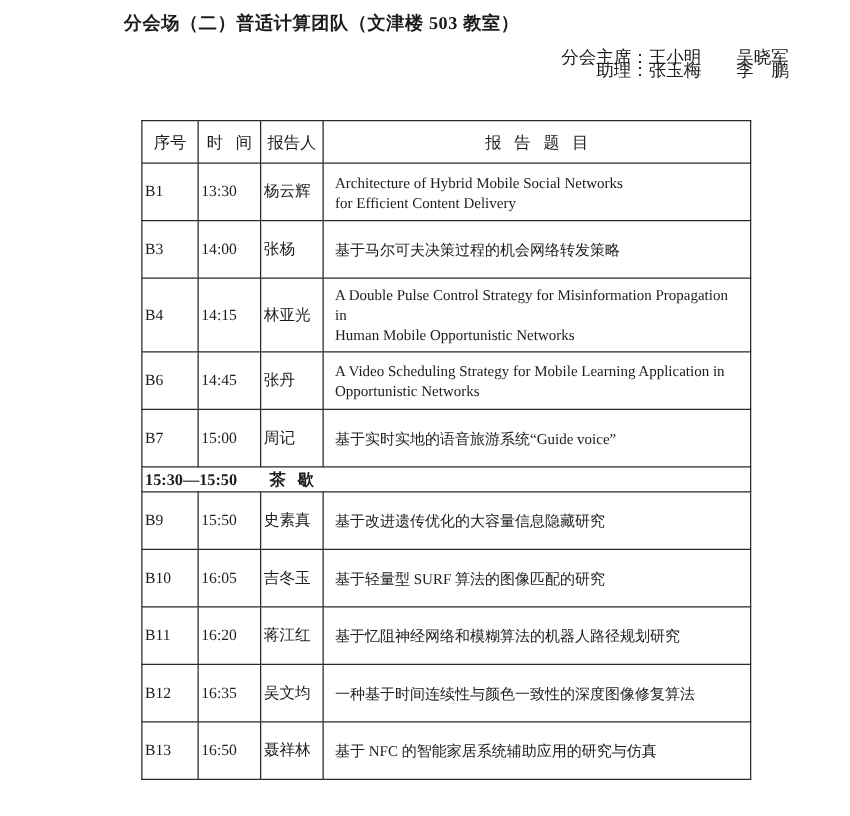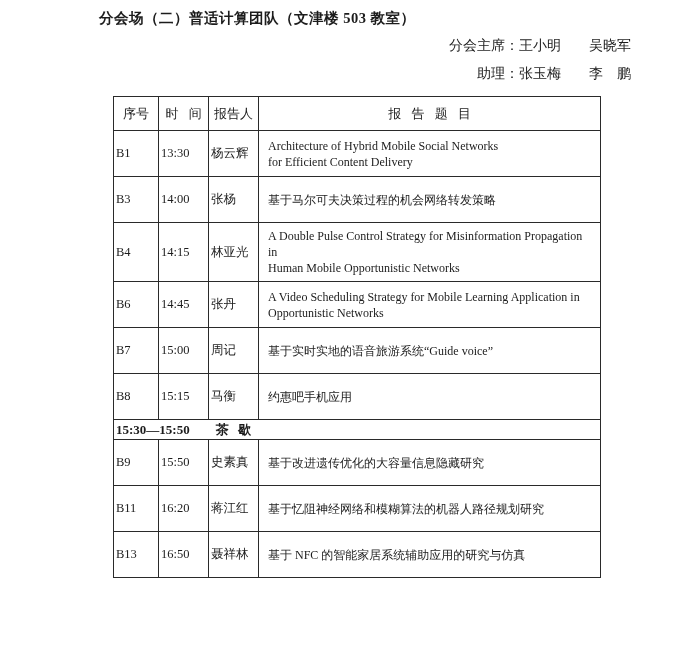--- a/index.html
+++ b/index.html
@@ -16,21 +16,21 @@
     position: absolute; left: 99px; top: 9px;
     font-size: 14.5px; font-weight: bold;
     letter-spacing: 0.5px;
     white-space: nowrap;
   }
   .chair-line {
     position: absolute; right: 49px; top: 37px;
     font-size: 14px; white-space: nowrap;
   }
   .assistant-line {
-    position: absolute; right: 49px; top: 65px;
+    position: absolute; right: 49px; top: 48px;
     font-size: 14px; white-space: nowrap;
   }
   table.schedule {
     position: absolute; left: 113px; top: 96px;
     width: 487px;
     border-collapse: collapse;
     table-layout: fixed;
   }
   .schedule th, .schedule td {
     border: 1px solid #2a2a2a;
@@ -119,40 +119,46 @@
           <td class="col-speaker">张丹</td>
           <td class="col-title">A Video Scheduling Strategy for Mobile Learning Application in
 Opportunistic Networks</td>
         </tr>
         <tr>
           <td class="col-id">B7</td>
           <td class="col-time">15:00</td>
           <td class="col-speaker">周记</td>
           <td class="col-title">基于实时实地的语音旅游系统“Guide voice”</td>
         </tr>
-        <tr>
-          <td class="col-id">B8</td>
-          <td class="col-time">15:15</td>
-          <td class="col-speaker">马衡</td>
-          <td class="col-title">约惠吧手机应用</td>
-        </tr>
         <tr class="break-row">
           <td colspan="4">15:30—15:50　　茶 歇</td>
         </tr>
         <tr>
           <td class="col-id">B9</td>
           <td class="col-time">15:50</td>
           <td class="col-speaker">史素真</td>
           <td class="col-title">基于改进遗传优化的大容量信息隐藏研究</td>
         </tr>
         <tr>
+          <td class="col-id">B10</td>
+          <td class="col-time">16:05</td>
+          <td class="col-speaker">吉冬玉</td>
+          <td class="col-title">基于轻量型 SURF 算法的图像匹配的研究</td>
+        </tr>
+        <tr>
           <td class="col-id">B11</td>
           <td class="col-time">16:20</td>
           <td class="col-speaker">蒋江红</td>
           <td class="col-title">基于忆阻神经网络和模糊算法的机器人路径规划研究</td>
+        </tr>
+        <tr>
+          <td class="col-id">B12</td>
+          <td class="col-time">16:35</td>
+          <td class="col-speaker">吴文均</td>
+          <td class="col-title">一种基于时间连续性与颜色一致性的深度图像修复算法</td>
         </tr>
         <tr>
           <td class="col-id">B13</td>
           <td class="col-time">16:50</td>
           <td class="col-speaker">聂祥林</td>
           <td class="col-title">基于 NFC 的智能家居系统辅助应用的研究与仿真</td>
         </tr>
       </tbody>
   </table>
 

